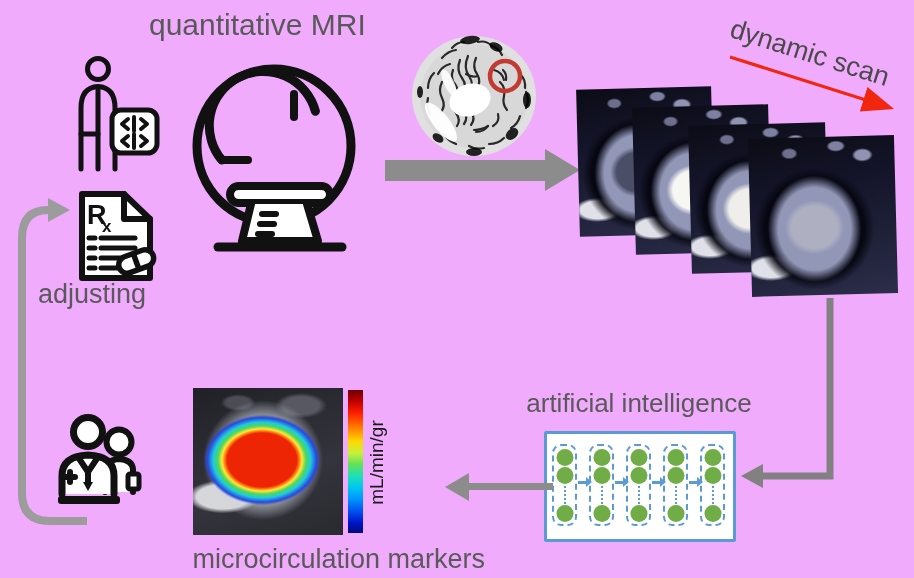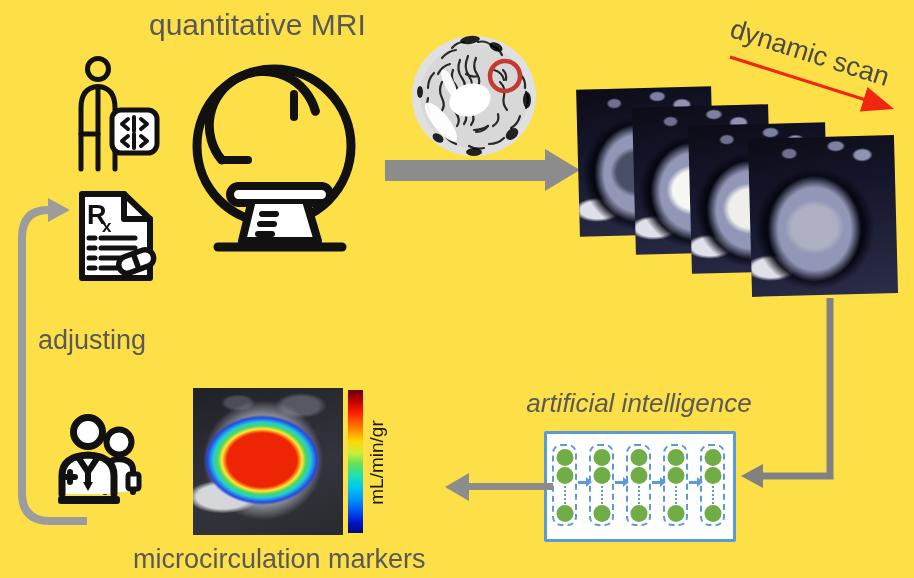--- a/index.html
+++ b/index.html
@@ -1,27 +1,27 @@
 <!DOCTYPE html>
 <html><head>
 <meta charset="utf-8">
 <style>
   html,body{margin:0;padding:0;background:#fff;}
   #canvas{
-    position:relative;width:914px;height:578px;background:#fde047;overflow:hidden;
+    position:relative;width:914px;height:578px;background:#f0abfc;overflow:hidden;
     font-family:"Liberation Sans", sans-serif;color:#595959;
   }
   .abs{position:absolute;}
   .lbl{color:#595959;white-space:nowrap;}
 
   
   .title{left:149px;top:8px;font-size:30px;}
-  .mgmt{left:38px;top:278px;font-size:27px;line-height:33px;margin-top:46px;}
-  .ai-label{left:513px;top:388px;width:252px;text-align:center;font-size:26px;font-style:italic;}
-  .markers-label{left:133px;top:544px;width:352px;text-align:left;font-size:27px;}
+  .mgmt{left:38px;top:278px;font-size:27px;line-height:33px;}
+  .ai-label{left:513px;top:388px;width:252px;text-align:center;font-size:26px;}
+  .markers-label{left:133px;top:544px;width:352px;text-align:right;font-size:27px;}
   .dyn-label{left:731px;top:13px;font-size:27px;color:#4a4a4a;transform:rotate(17.5deg);transform-origin:0 50%;}
 
   
   .mri-frame{
     position:absolute;transform:rotate(-1.5deg);
     background:
       radial-gradient(ellipse 26% 22% at 44% 57%, var(--blob) 0 60%, rgba(0,0,0,0) 78%),
       radial-gradient(ellipse 40% 42% at 44% 58%, #9297b8 0 62%, rgba(40,40,60,0) 80%),
       radial-gradient(ellipse 50% 47% at 44% 58%, rgba(5,5,15,0.9) 68%, rgba(5,5,15,0) 82%),
       radial-gradient(ellipse 24% 11% at 14% 82%, #dfe0e8 0 55%, rgba(0,0,0,0) 75%),

